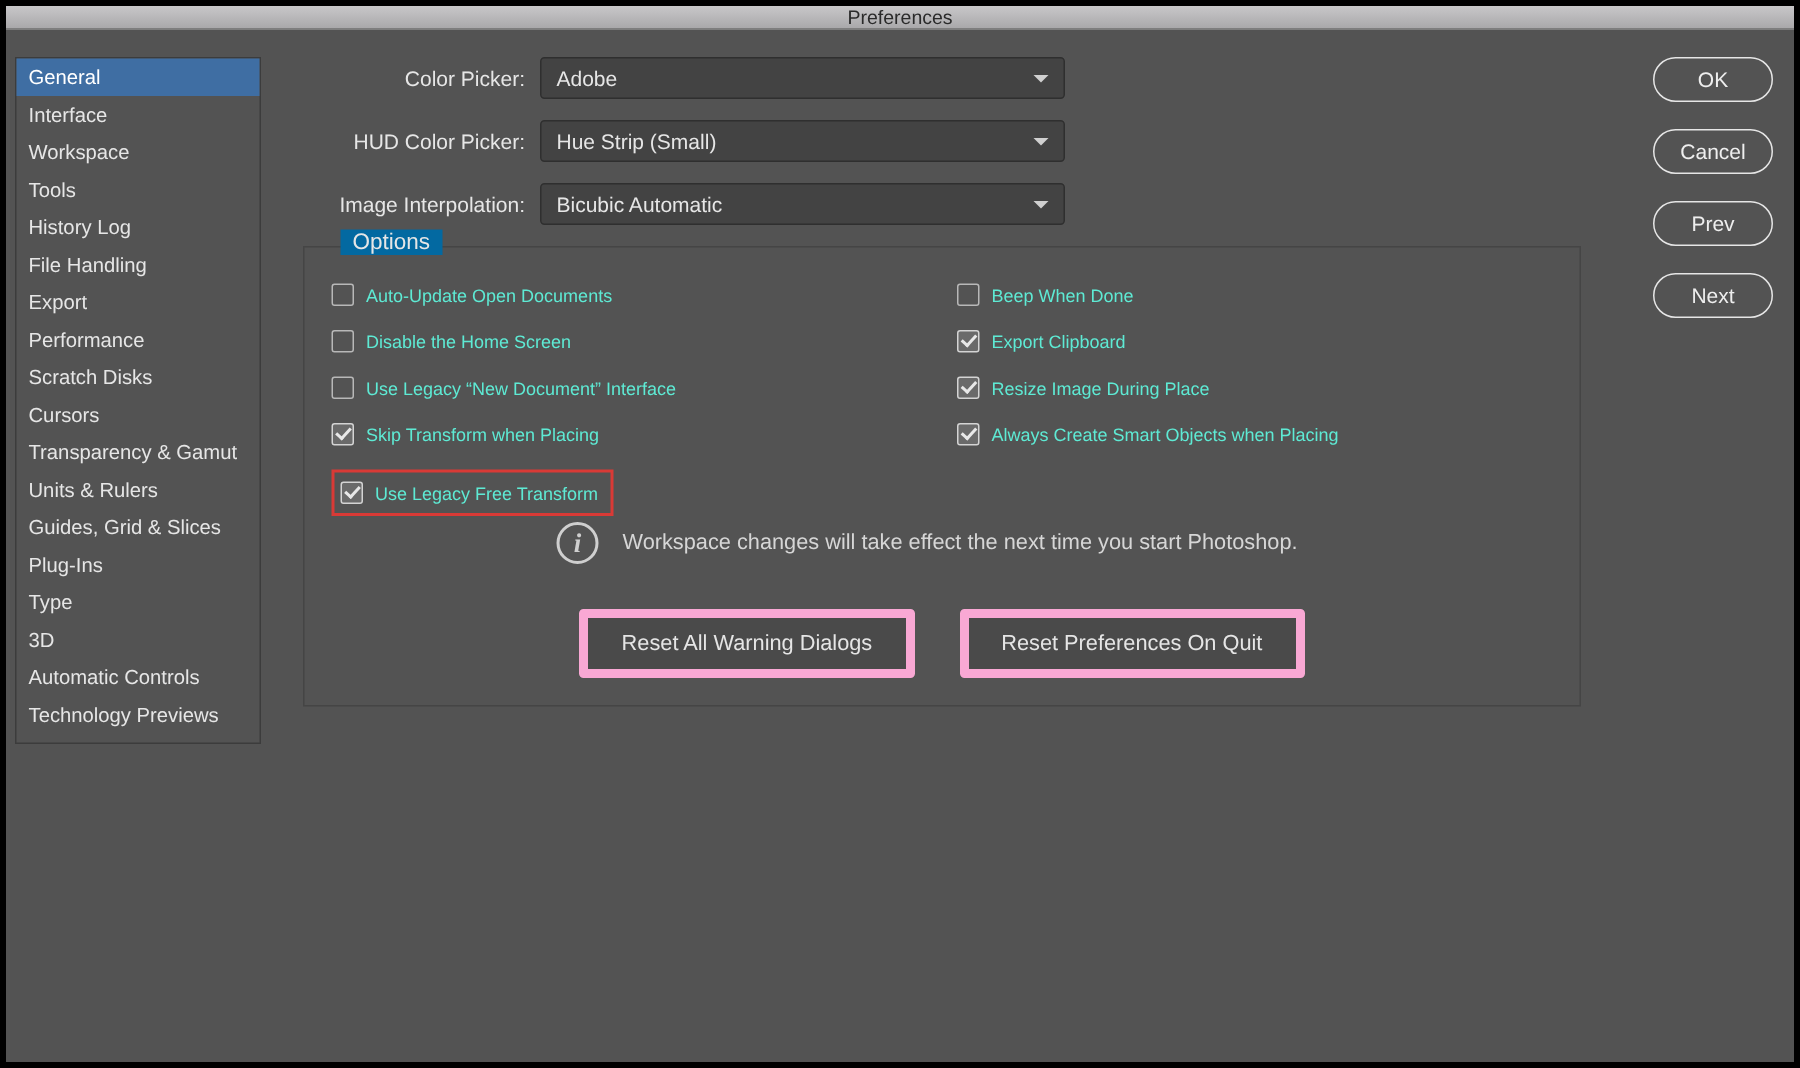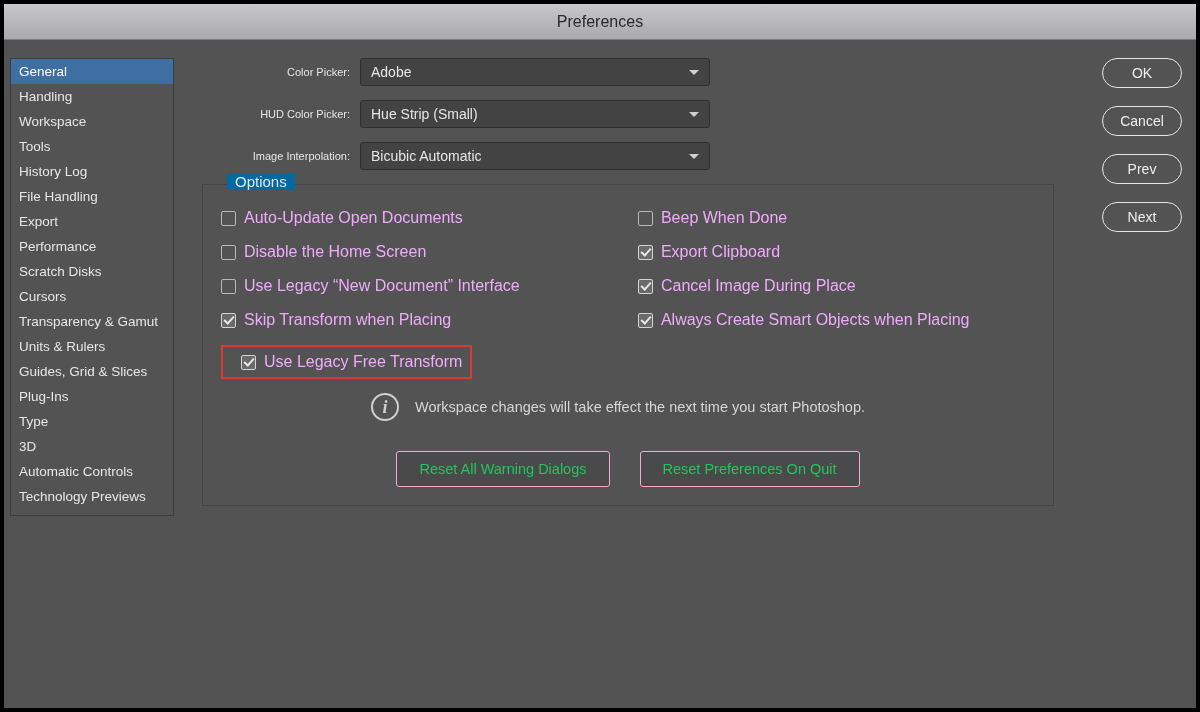--- a/index.html
+++ b/index.html
@@ -12,26 +12,26 @@
     }
     .window {
       position: absolute;
       left: 4px; top: 4px;
       width: 1192px; height: 704px;
       background: #535353;
       display: flex;
       flex-direction: column;
     }
     .titlebar {
-      height: 36px;
+      height: 16px;
       background: linear-gradient(#c8c7c9, #a9a8aa);
       display: flex;
       align-items: center;
       justify-content: center;
-      font-size: 16px;
+      font-size: 13px;
       color: #2a2a2a;
       border-bottom: 1px solid #7e7e7e;
     }
     .body {
       flex: 1;
       display: flex;
       padding-top: 18px;
       gap: 16px;
     }
     
@@ -62,21 +62,21 @@
     }
     .form-row {
       display: flex;
       align-items: center;
       margin-bottom: 14px;
     }
     .form-label {
       width: 170px;
       text-align: right;
       color: #e6e6e6;
-      font-size: 11px;
+      font-size: 14px;
       padding-right: 10px;
     }
     .select {
       width: 350px;
       height: 28px;
       background: #434343;
       border: 1px solid #2f2f2f;
       border-radius: 3px;
       color: #e6e6e6;
       font-size: 14px;
@@ -112,22 +112,22 @@
     }
     .opt-cols {
       display: flex;
     }
     .opt-col { flex: 1; }
     .opt-col.left{ flex: 1.05; }
     .chk-row {
       display: flex;
       align-items: center;
       margin-bottom: 16px;
-      font-size: 16px;
-      color: #f0abfc;
+      font-size: 12px;
+      color: #5eead4;
       cursor: default;
     }
     .chk {
       width: 15px; height: 15px;
       border: 1px solid #b8b8b8;
       border-radius: 2px;
       margin-right: 8px;
       position: relative;
       flex: 0 0 auto;
       background: #535353;
@@ -137,22 +137,21 @@
       content: "";
       position: absolute;
       left: 4px; top: 0px;
       width: 4px; height: 8px;
       border: solid #e8e8e8;
       border-width: 0 2px 2px 0;
       transform: rotate(42deg);
     }
     .highlight {
       border: 2px solid #d93a36;
-      padding: 6px 8px 6px 18px;
-      margin-bottom: 10px;
+      padding: 6px 8px 6px 4px;
       width: fit-content;
     }
     .highlight .chk-row { margin-bottom: 0; }
     .info-row {
       display: flex;
       align-items: center;
       justify-content: flex-start;
       margin-top: 4px;
       margin-bottom: 30px;
       padding-left: 150px;
@@ -171,22 +170,22 @@
       color: #cfcfcf;
       font-style: italic;
     }
     .bottom-buttons {
       display: flex;
       justify-content: center;
       gap: 30px;
     }
     .flat-btn {
       background: #4a4a4a;
-      border: 1px solid #f9a8d4;
-      color: #22c55e;
+      border: 6px solid #f9a8d4;
+      color: #e5e5e5;
       font-size: 14.5px;
       padding: 9px 22px;
       border-radius: 3px;
       cursor: default;
     }
     
     .dialog-buttons {
       width: 104px;
       display: flex;
       flex-direction: column;
@@ -214,21 +213,21 @@
 <div class="window">
 
   <div class="titlebar">
     <span>Preferences</span>
   </div>
 
   <div class="body">
 
     <div class="sidebar" id="sidebar">
         <div class="sidebar-item selected">General</div>
-        <div class="sidebar-item">Handling</div>
+        <div class="sidebar-item">Interface</div>
         <div class="sidebar-item">Workspace</div>
         <div class="sidebar-item">Tools</div>
         <div class="sidebar-item">History Log</div>
         <div class="sidebar-item">File Handling</div>
         <div class="sidebar-item">Export</div>
         <div class="sidebar-item">Performance</div>
         <div class="sidebar-item">Scratch Disks</div>
         <div class="sidebar-item">Cursors</div>
         <div class="sidebar-item">Transparency &amp; Gamut</div>
         <div class="sidebar-item">Units &amp; Rulers</div>
@@ -298,21 +297,21 @@
               <div class="chk-row">
                 <span class="chk"></span>
                 <span>Beep When Done</span>
               </div>
               <div class="chk-row">
                 <span class="chk on"></span>
                 <span>Export Clipboard</span>
               </div>
               <div class="chk-row">
                 <span class="chk on"></span>
-                <span>Cancel Image During Place</span>
+                <span>Resize Image During Place</span>
               </div>
               <div class="chk-row">
                 <span class="chk on"></span>
                 <span>Always Create Smart Objects when Placing</span>
               </div>
             </div>
         </div>
 
         <div class="info-row">
           <div class="info-icon">i</div>

